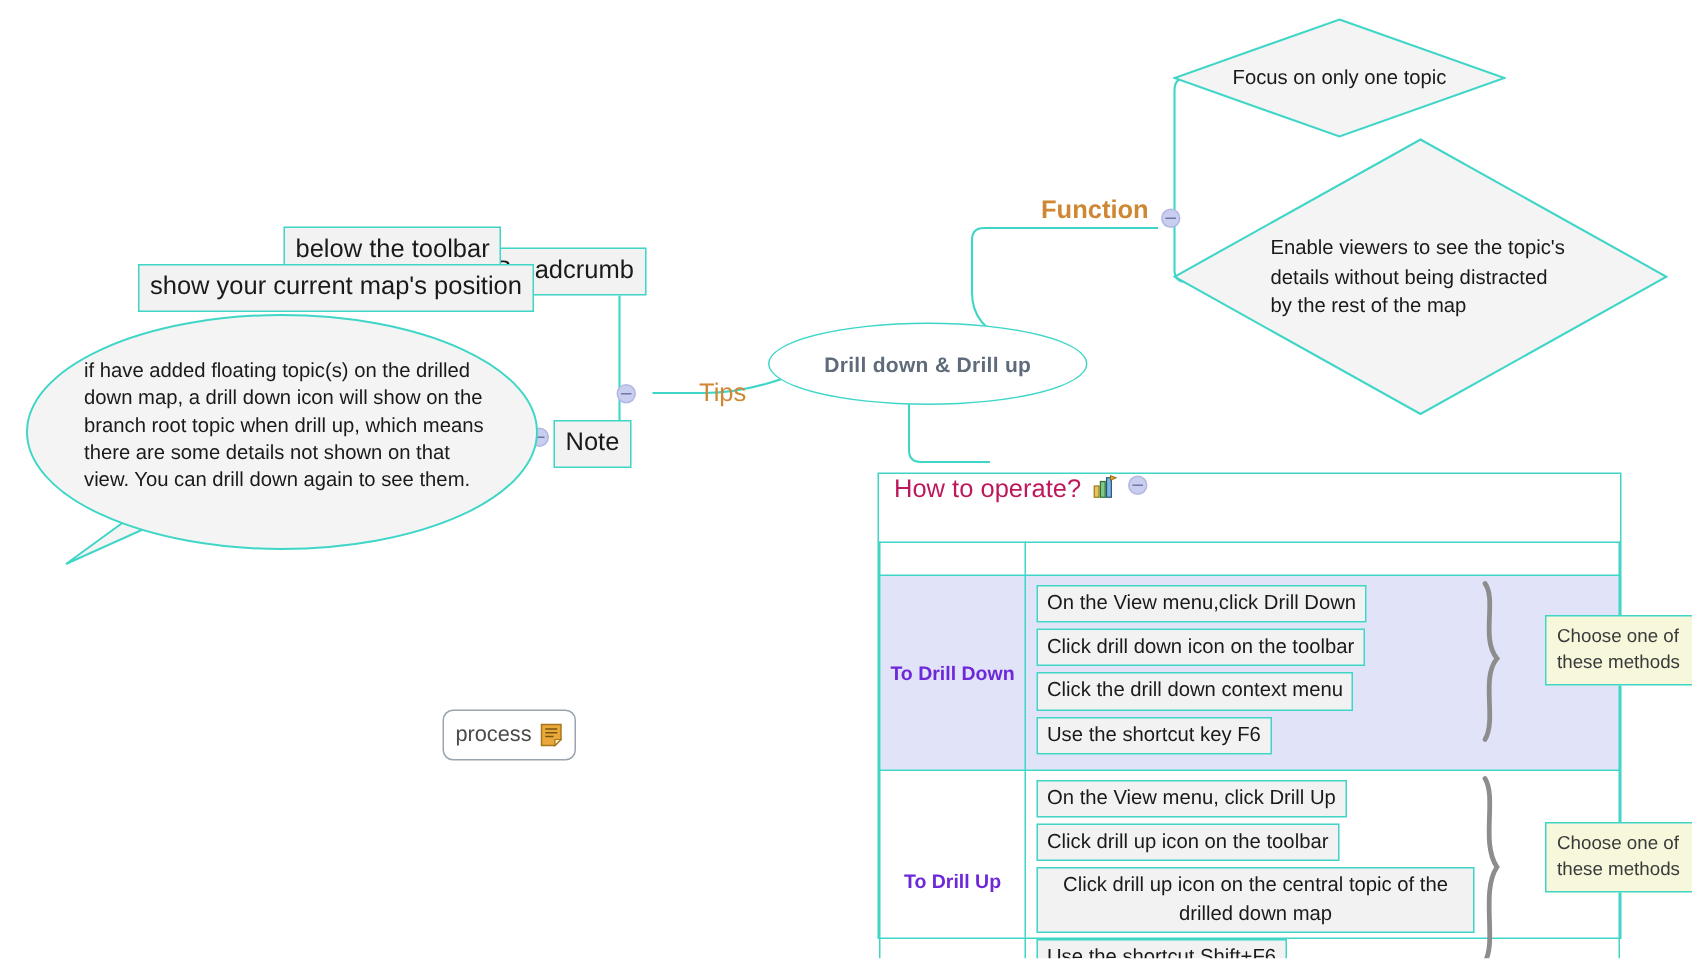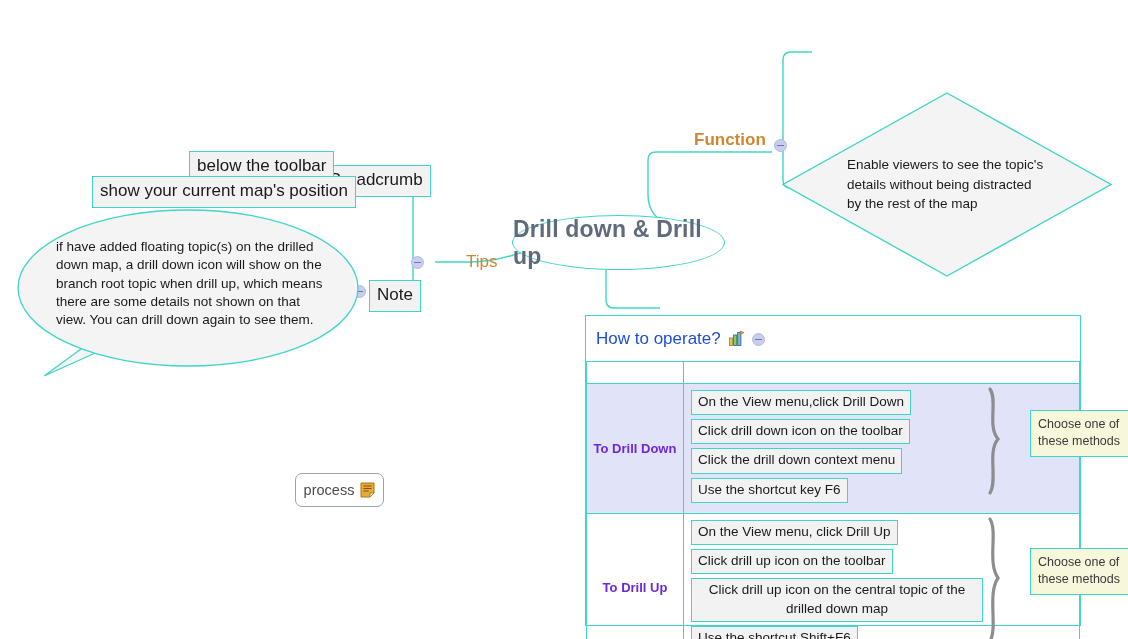--- a/index.html
+++ b/index.html
@@ -31,21 +31,21 @@
 
   
   .central {
     position: absolute;
     left: 512px; top: 215px;
     width: 213px; height: 55px;
     border: 1.5px solid #3fd6c8;
     border-radius: 50%;
     background: #ffffff;
     display: flex; align-items: center; justify-content: center;
-    font-size: 23px; font-weight: bold;
+    font-size: 14px; font-weight: bold;
     color: #5f6b7a;
     letter-spacing: .2px;
   }
 
   
   .label-topic {
     position: absolute;
     color: #cf8733;
     font-size: 17px;
     white-space: nowrap;
@@ -110,24 +110,24 @@
   
   .sheet {
     position: absolute;
     left: 585px; top: 315px;
     width: 496px; height: 311px;
     border: 1px solid #3fd6c8;
     background: #ffffff;
   }
   .sheet-title {
     height: 45px;
-    display: flex; align-items: center;
+    display: flex; 
     padding-left: 10px;
     gap: 7px;
-    color: #1d4ed8;
+    color: #be185d;
     font-size: 17px;
   }
   .sheet-title .collapse { position: relative; top: 1px; }
 
   table.grid {
     border-collapse: collapse;
     width: 100%;
     table-layout: fixed;
   }
   table.grid td {
@@ -198,20 +198,26 @@
 
   <div class="central">
     <span>Drill down &amp; Drill up</span>
   </div>
 
   <div class="label-topic" style="left:694px; top:130px;font-weight:bold;">
     <span>Function</span>
   </div>
   <div class="collapse" style="left:774px; top:139px;"></div>
 
+  <div class="diamond" style="left:782px; top:12px; width:222px; height:80px;">
+    <svg class="dshape" viewBox="0 0 222 80" preserveAspectRatio="none">
+      <polygon points="111,1 221,40 111,79 1,40" fill="#f4f4f4" stroke="#3fd6c8" stroke-width="1.4"></polygon>
+    </svg>
+    <div class="dtext" style="width:170px; text-align:center;">Focus on only one topic</div>
+  </div>
 
   <div class="diamond" style="left:782px; top:92px; width:330px; height:185px;">
     <svg class="dshape" viewBox="0 0 330 185" preserveAspectRatio="none">
       <polygon points="165,1 329,92.5 165,184 1,92.5" fill="#f4f4f4" stroke="#3fd6c8" stroke-width="1.4"></polygon>
     </svg>
     <div class="dtext" style="width:200px;">Enable viewers to see the topic's details without being distracted by the rest of the map</div>
   </div>
 
   <div class="label-topic" style="left:430px; top:252px;margin-left:36px;">
     <span>Tips</span>

